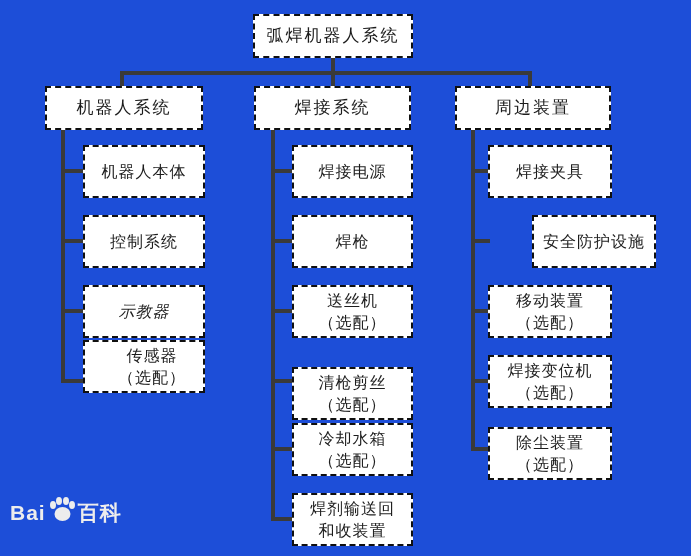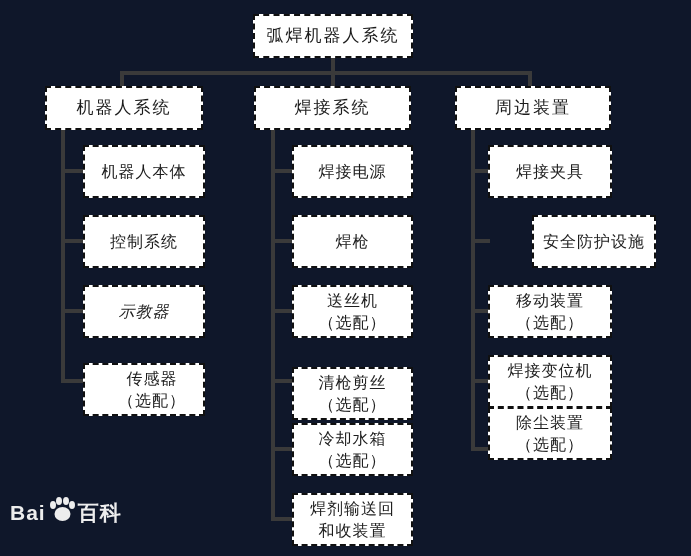--- a/index.html
+++ b/index.html
@@ -1,19 +1,19 @@
 <!DOCTYPE html>
 <html><head>
 <meta charset="utf-8">
 <style>
   html,body{margin:0;padding:0;background:#ffffff;}
   .canvas{
     position:relative;
     width:691px;height:556px;
-    background:#0f172a;
+    background:#1d4ed8;
     overflow:hidden;
     font-family:"Liberation Serif","DejaVu Serif",serif;
   }
   
   .node{
     position:absolute;
     box-sizing:border-box;
     border:2px dashed #101010;
     background:#ffffff;
     display:flex;
@@ -90,21 +90,21 @@
     <span class="l">周边装置</span>
   </div>
   <div class="node" style="left:83px;top:215px;width:122px;height:53px;">
     <span class="l">控制系统</span>
     <span class="l"></span>
   </div>
   <div class="node" style="left:83px;top:285px;width:122px;height:53px;font-style:italic;">
     <span class="l">示教器</span>
     <span class="l"></span>
   </div>
-  <div class="node" style="left:83px;top:363px;width:122px;height:53px;padding-left:16px;">
+  <div class="node" style="left:83px;top:340px;width:122px;height:53px;padding-left:16px;">
     <span class="l">传感器</span>
     <span class="l">（选配）</span>
   </div>
 
   <div class="node" style="left:292px;top:145px;width:121px;height:53px;">
     <span class="l">焊接电源</span>
     <span class="l"></span>
   </div>
   <div class="node" style="left:292px;top:215px;width:121px;height:53px;">
     <span class="l">焊枪</span>
@@ -136,21 +136,21 @@
     <span class="l"></span>
   </div>
   <div class="node" style="left:488px;top:285px;width:124px;height:53px;">
     <span class="l">移动装置</span>
     <span class="l">（选配）</span>
   </div>
   <div class="node" style="left:488px;top:355px;width:124px;height:53px;">
     <span class="l">焊接变位机</span>
     <span class="l">（选配）</span>
   </div>
-  <div class="node" style="left:488px;top:407px;width:124px;height:53px;">
+  <div class="node" style="left:488px;top:427px;width:124px;height:53px;">
     <span class="l">除尘装置</span>
     <span class="l">（选配）</span>
   </div>
 
   <div class="wm">
     <span>Bai</span>
     <svg class="paw" viewBox="0 0 30 28">
       <ellipse cx="6" cy="9" rx="3" ry="4" fill="#ededed"></ellipse>
       <ellipse cx="12" cy="5" rx="3" ry="4" fill="#ededed"></ellipse>
       <ellipse cx="19" cy="5" rx="3" ry="4" fill="#ededed"></ellipse>

